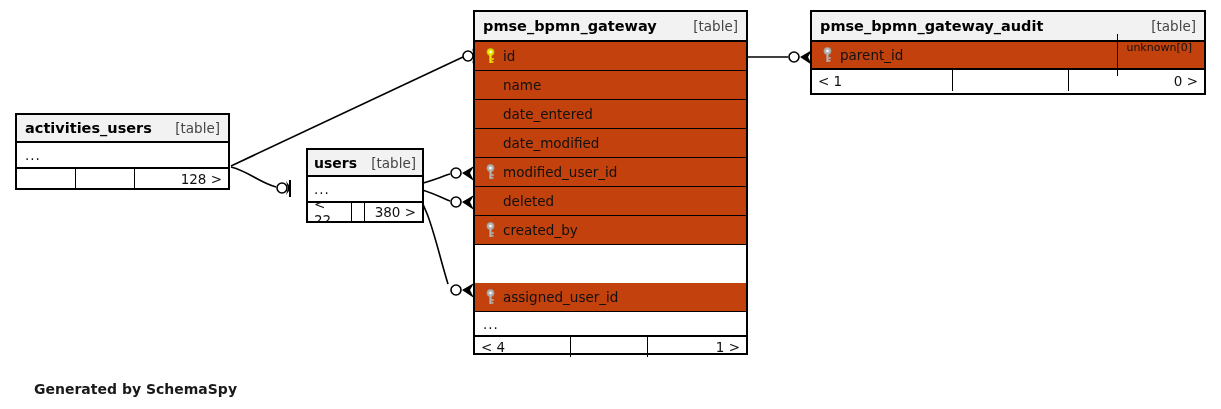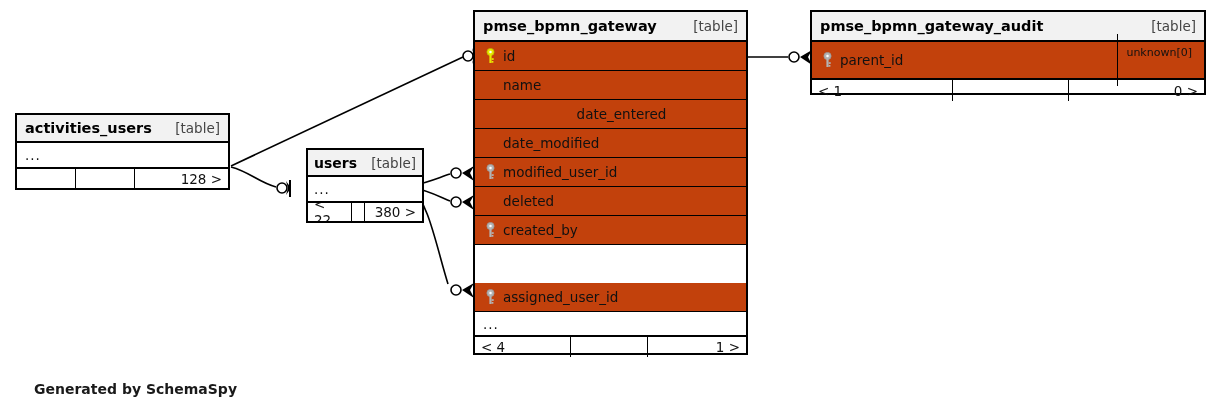--- a/index.html
+++ b/index.html
@@ -222,21 +222,21 @@
         </svg>
       </span>
       <span class="col-label">id</span>
     </div>
 
     <div class="col-row" style="height:29px;text-align:center;">
       <span class="key-slot"></span>
       <span class="col-label">name</span>
     </div>
 
-    <div class="col-row" style="height:29px;justify-content:center;">
+    <div class="col-row" style="height:29px;">
       <span class="key-slot"></span>
       <span class="col-label">date_entered</span>
     </div>
 
     <div class="col-row" style="height:29px;">
       <span class="key-slot"></span>
       <span class="col-label">date_modified</span>
     </div>
 
     <div class="col-row" style="height:29px;">
@@ -294,21 +294,21 @@
       <div class="footer-cell right" style="flex:1;">1 &gt;</div>
     </div>
   </div>
 
   <div class="table-box" style="left:810px; top:10px; width:396px; height:85px;">
     <div class="tbl-header" style="height:30px;">
       <span class="tbl-name">pmse_bpmn_gateway_audit</span>
       <span class="tbl-type">[table]</span>
     </div>
 
-    <div class="col-row" style="height:37px;">
+    <div class="col-row" style="height:27px;">
       <span class="key-slot">
         <svg class="key-icon" width="11" height="16" viewBox="0 0 11 16" aria-hidden="true">
           <circle cx="5.5" cy="4" r="3.6" fill="#b4b4b4" stroke="#999999" stroke-width="0.8"></circle>
           <circle cx="5.5" cy="4" r="1.25" fill="#ffffff"></circle>
           <rect x="4.4" y="6.6" width="2.2" height="8.4" fill="#b4b4b4"></rect>
           <rect x="6.6" y="10.2" width="2.1" height="1.7" fill="#b4b4b4"></rect>
           <rect x="6.6" y="13" width="1.8" height="1.7" fill="#b4b4b4"></rect>
         </svg>
       </span>
       <span class="col-label">parent_id</span>

